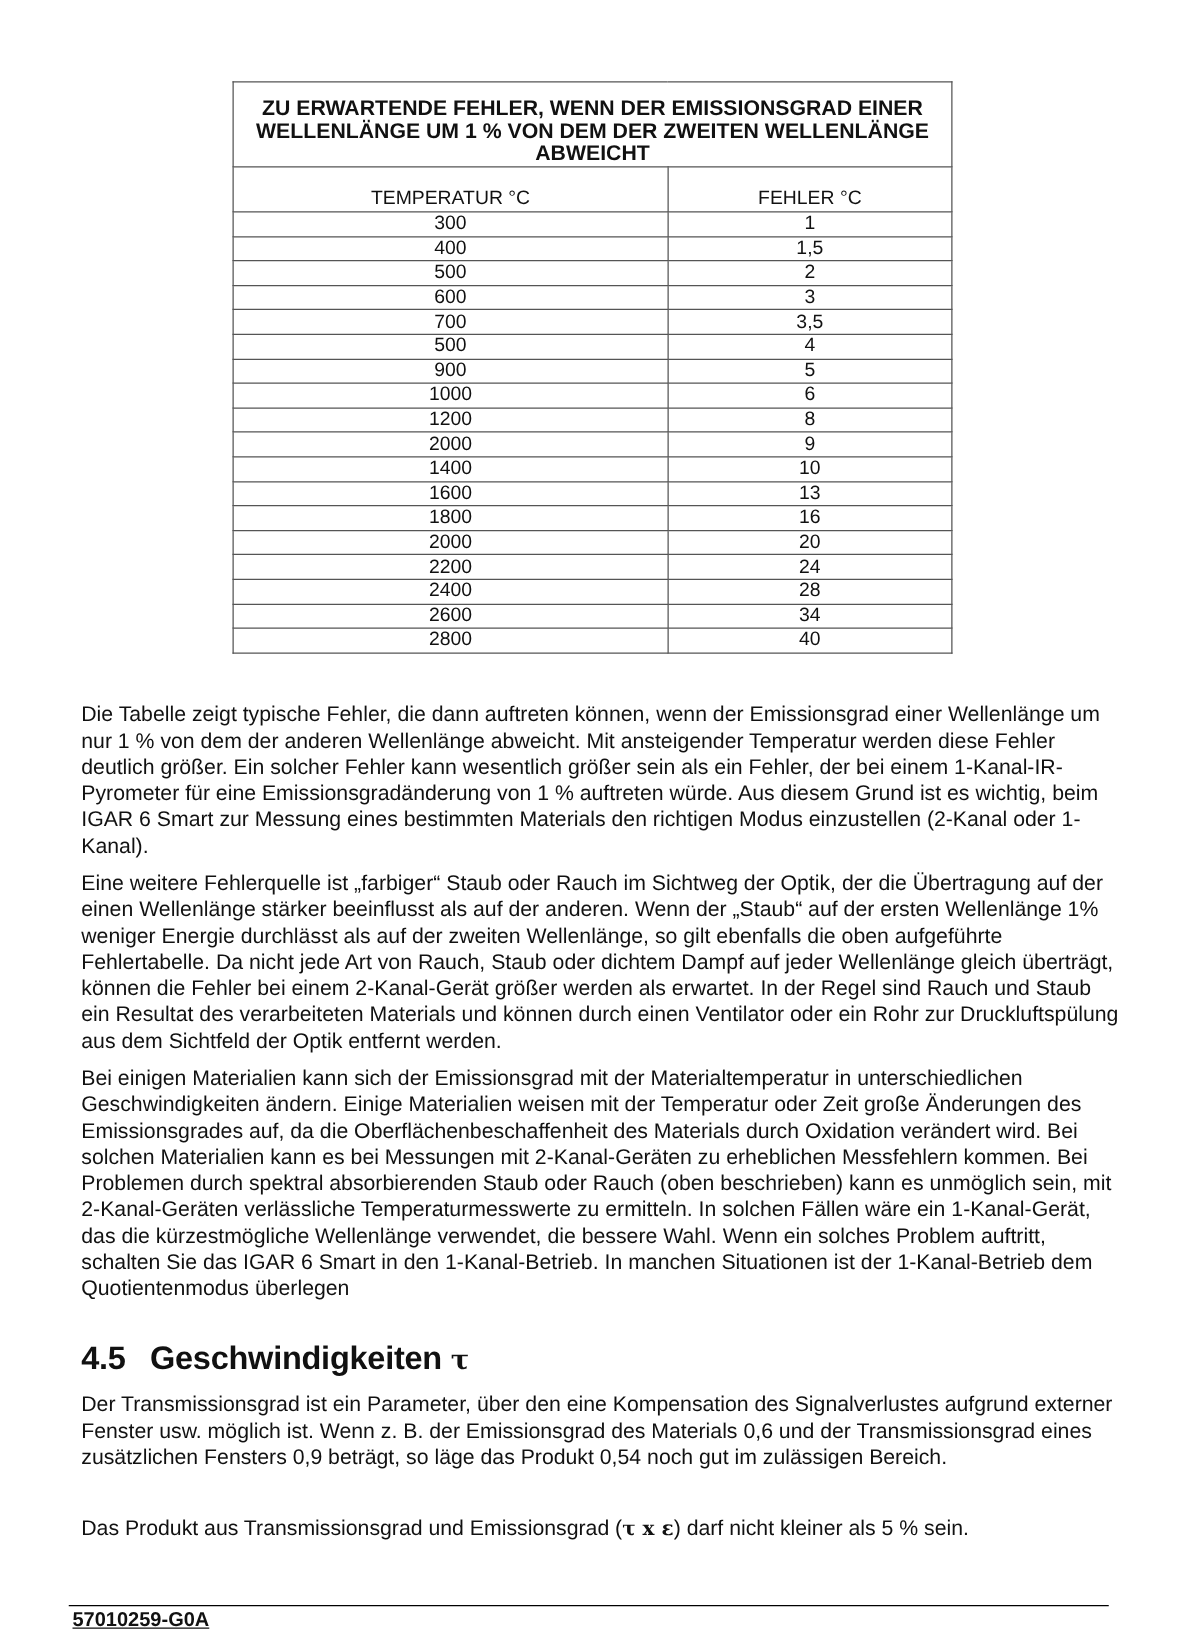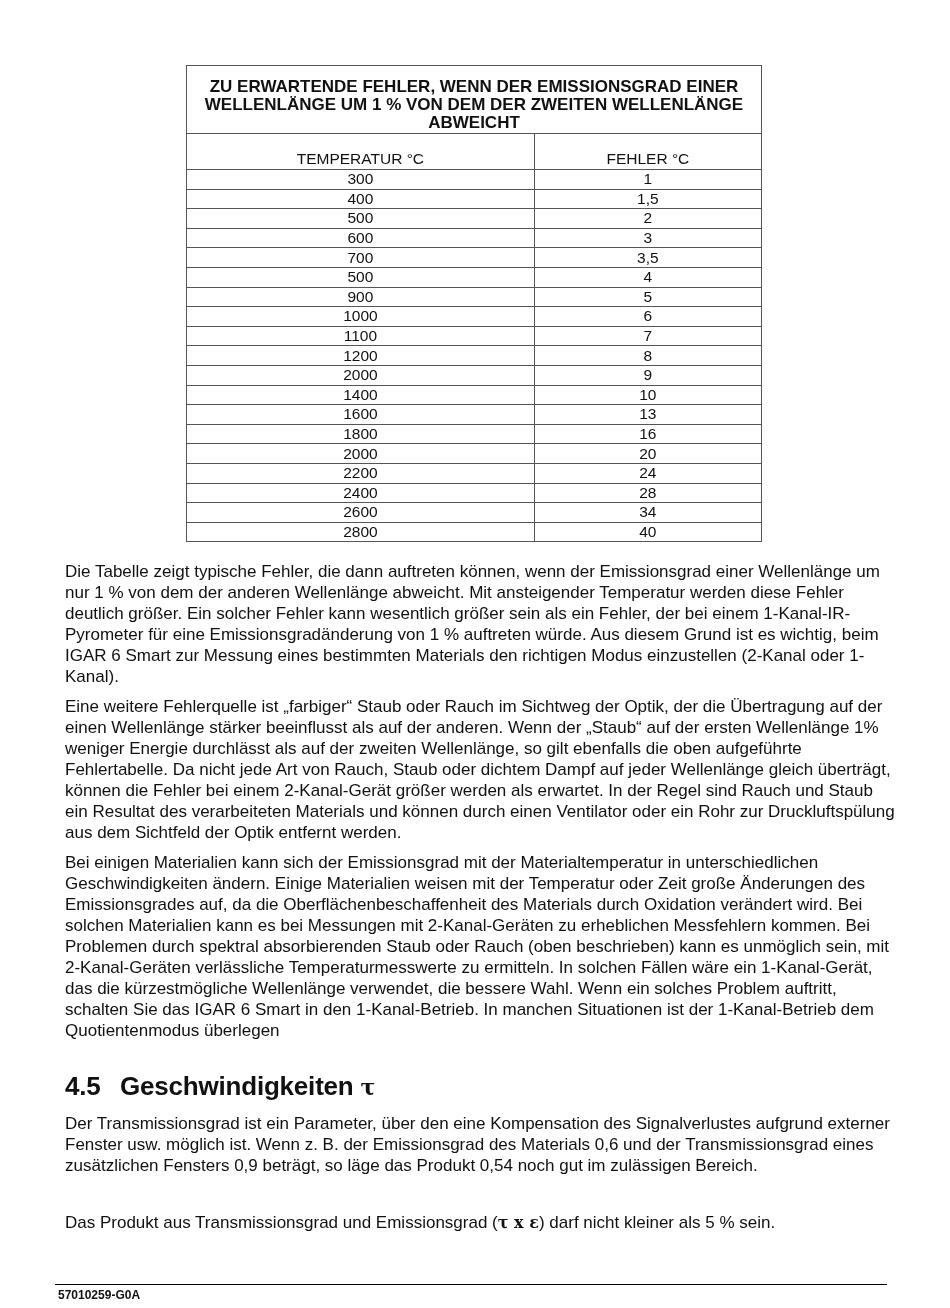--- a/index.html
+++ b/index.html
@@ -14,21 +14,21 @@
   .text p { margin: 0; }
   #p1 { top: 561px; }
   #p2 { top: 696px; }
   #p3 { top: 852px; }
   #h45 { position: absolute; left: 65px; top: 1071px; font-size: 26px; font-weight: bold; margin: 0; letter-spacing: -0.2px; }
   #h45 .num { display: inline-block; width: 55px; }
   #p4 { top: 1113px; }
   #p5 { top: 1212px; }
   .greek { font-family: "DejaVu Serif", serif; font-weight: bold; font-size: 16px; }
   .footer-rule { position: absolute; left: 55px; top: 1284px; width: 832px; height: 1px; background: #000; }
-  .footer { position: absolute; top: 1288px; font-size: 12px; font-weight: bold; }
+  .footer { position: absolute; top: 1288px; font-size: 16px; font-weight: bold; text-decoration: underline; }
   #footer-left { left: 58px; }
   #footer-right { right: 66px; margin-top: 24px; }
 </style>
 </head>
 <body>
 
 <div class="table-wrap">
   <table>
     <thead>
       <tr>
@@ -68,24 +68,20 @@
           <td>500</td>
           <td>4</td>
         </tr>
         <tr>
           <td>900</td>
           <td>5</td>
         </tr>
         <tr>
           <td>1000</td>
           <td>6</td>
-        </tr>
-        <tr>
-          <td>1100</td>
-          <td>7</td>
         </tr>
         <tr>
           <td>1200</td>
           <td>8</td>
         </tr>
         <tr>
           <td>2000</td>
           <td>9</td>
         </tr>
         <tr>

